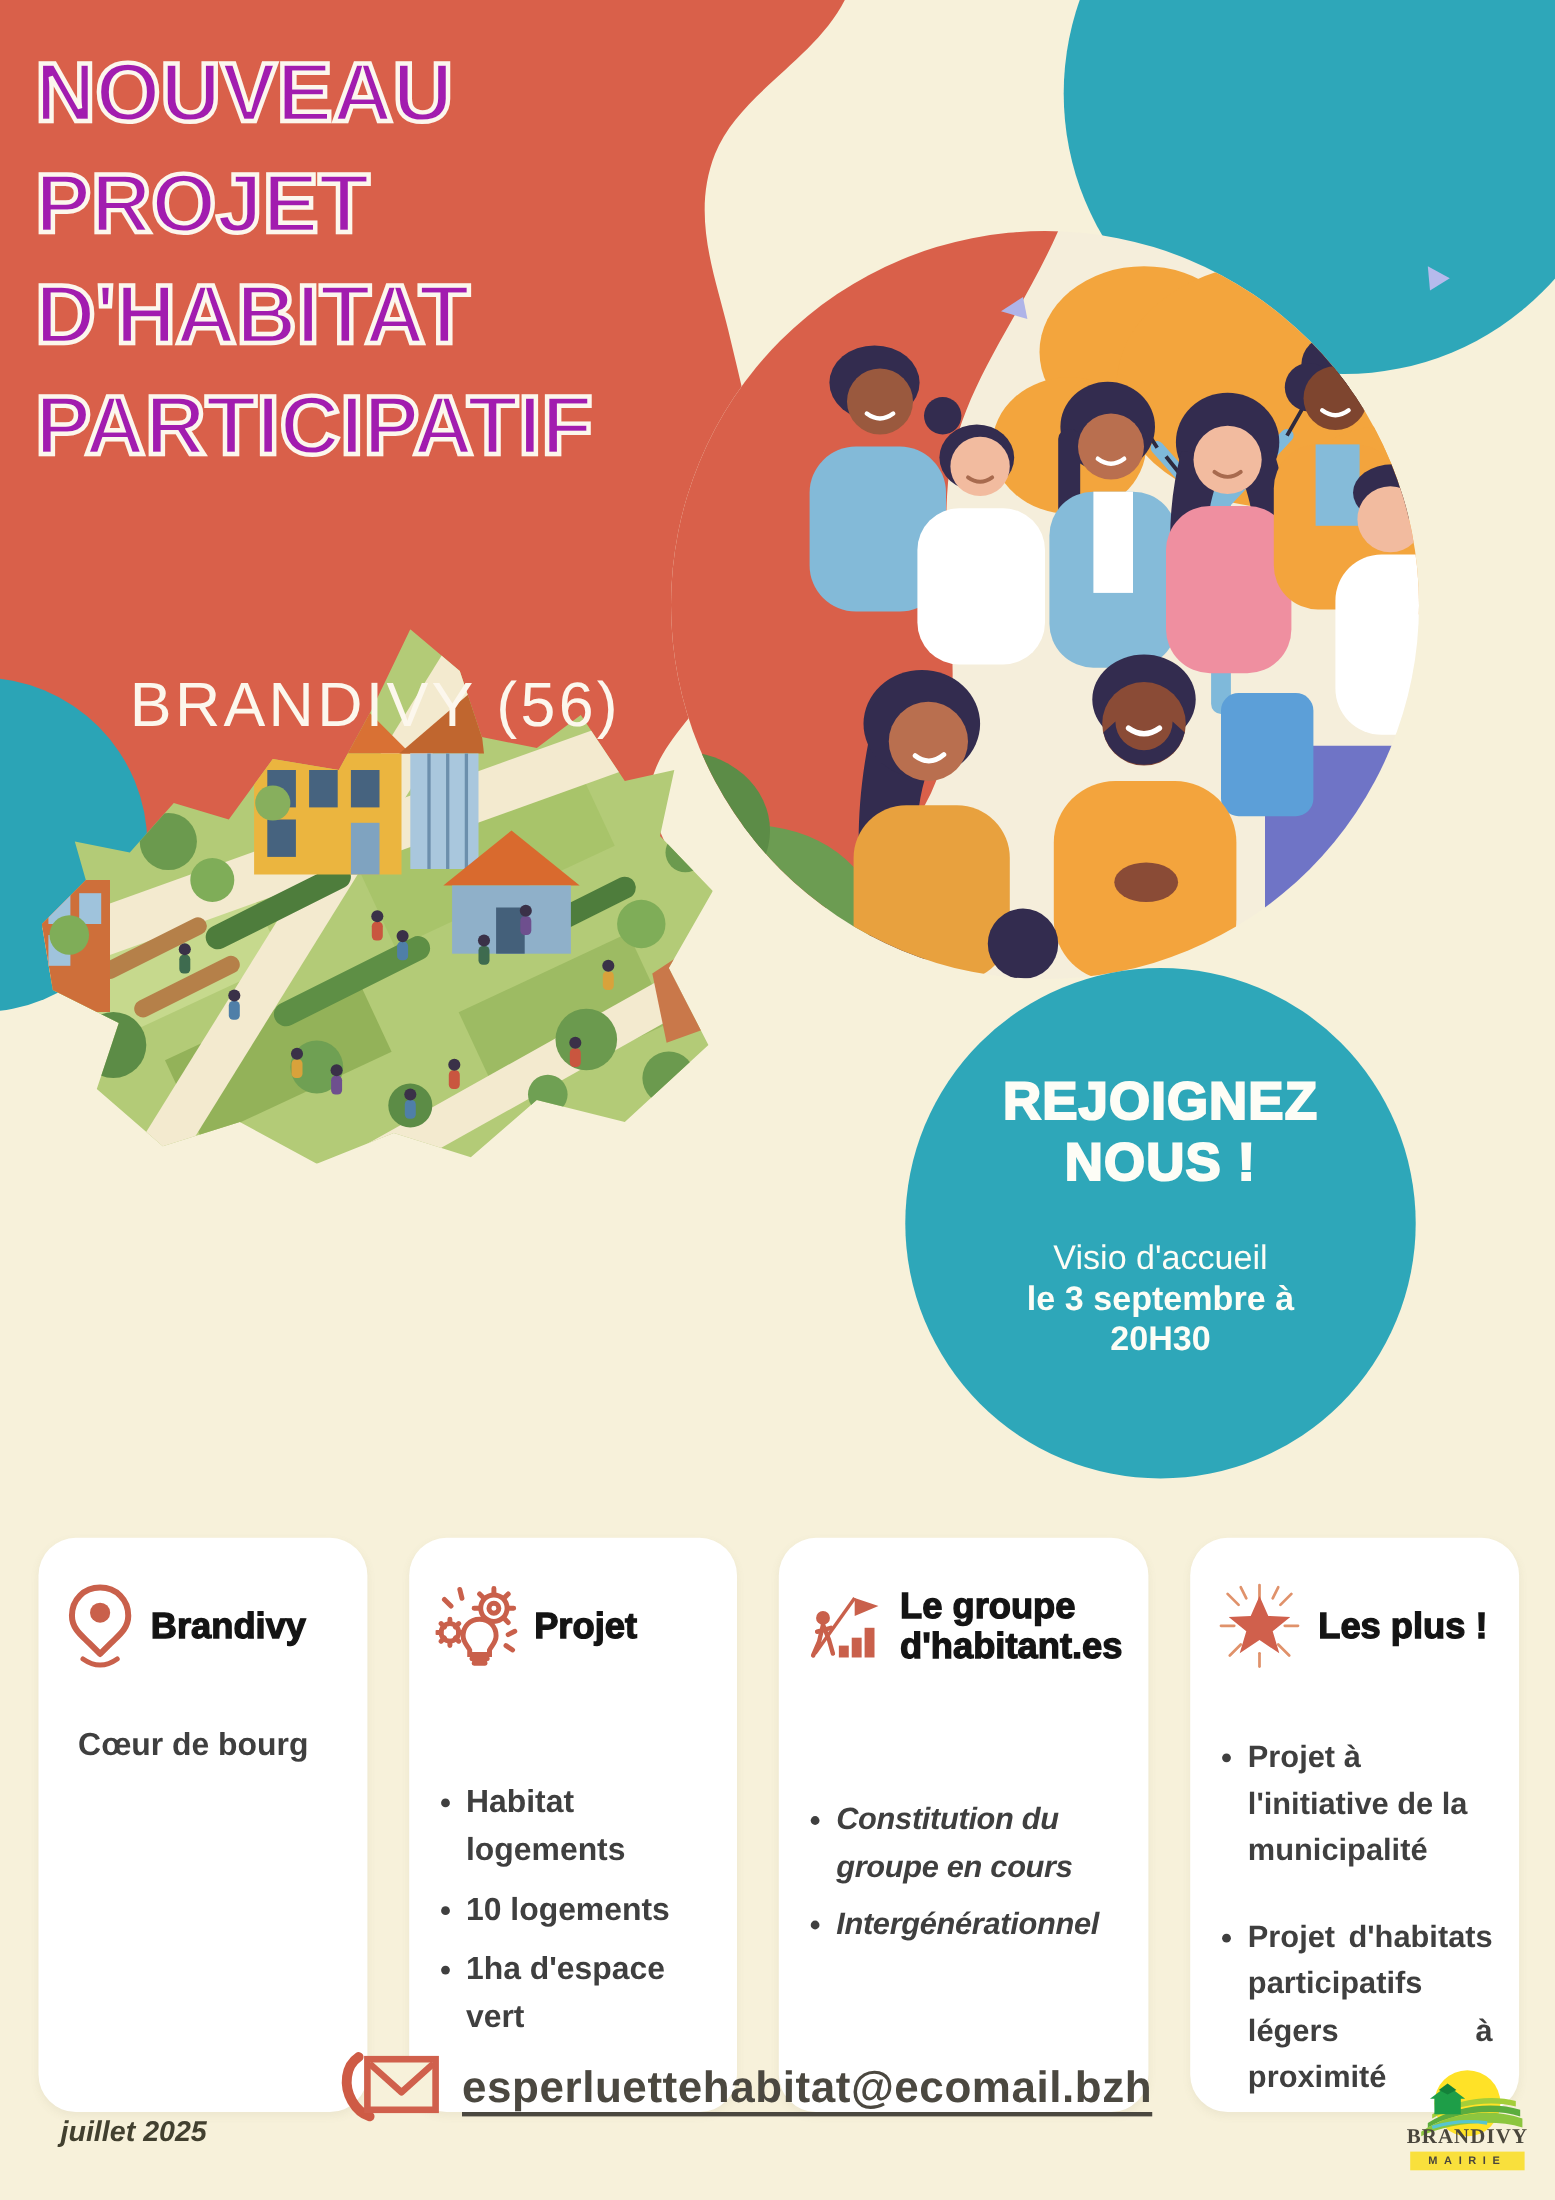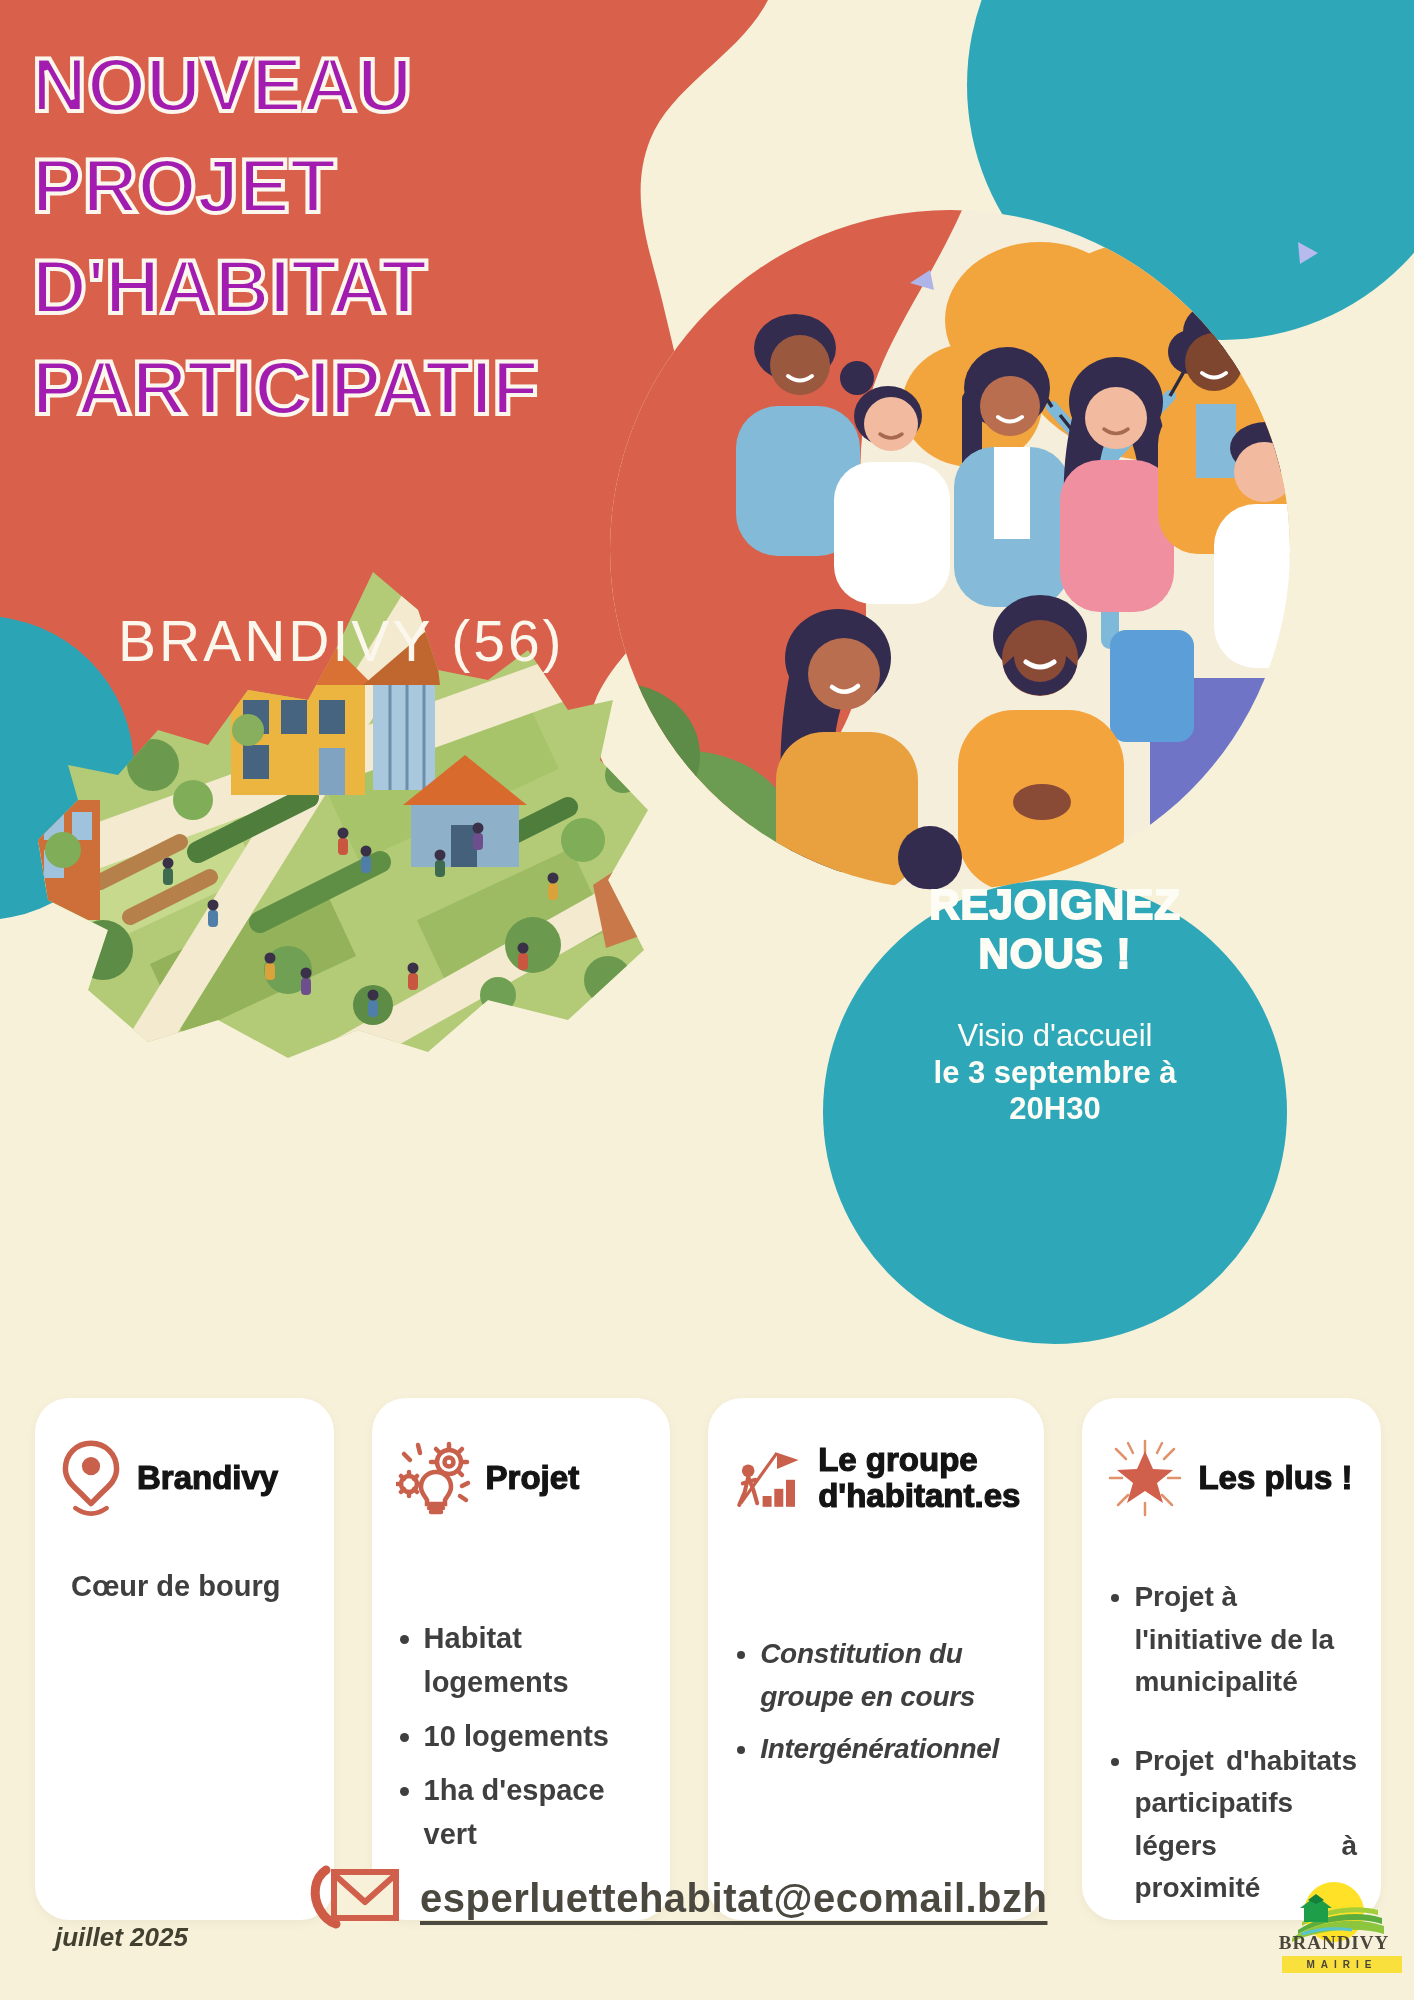--- a/index.html
+++ b/index.html
@@ -41,21 +41,22 @@
 
   
   .join-circle{
     position:absolute;left:823px;top:880px;
     width:464px;height:464px;border-radius:50%;
     background:#2EA7B9;
     z-index:4;
     text-align:center;color:#FDFDF6;
   }
   .join-title{
-    font-size:42px;font-weight:700;line-height:1.17;
+    margin-top:94px;
+    font-size:48px;font-weight:700;line-height:1.17;
     -webkit-text-stroke:2px #FDFDF6;
     letter-spacing:1px;
   }
   .join-sub{margin-top:40px;font-size:31px;font-weight:500;line-height:1.18;text-align:center;}
   .join-sub .bold{font-weight:700;}
 
   
   .cards{
     position:absolute;left:35px;top:1398px;
     width:1346px;height:410px;
@@ -103,21 +104,21 @@
     font-size:26px;font-style:italic;font-weight:700;color:#42402F;
     z-index:6;
   }
   .logo{position:absolute;left:1272px;top:1868px;z-index:6;}
   .logo-name{
     position:absolute;left:0;top:64px;width:124px;text-align:center;
     font-family:"Liberation Serif",serif;
     font-size:19px;font-weight:700;color:#4A463C;letter-spacing:1px;
   }
   .logo-sub{
-    position:absolute;left:10px;top:88px;width:120px;height:17px;
+    position:absolute;left:10px;top:88px;width:104px;height:17px;
     background:#F9E03C;text-align:center;
     font-size:10px;font-weight:700;color:#4A463C;letter-spacing:6px;
     line-height:17px;
   }
 </style>
 </head>
 <body>
 
 <div class="poster">
 

